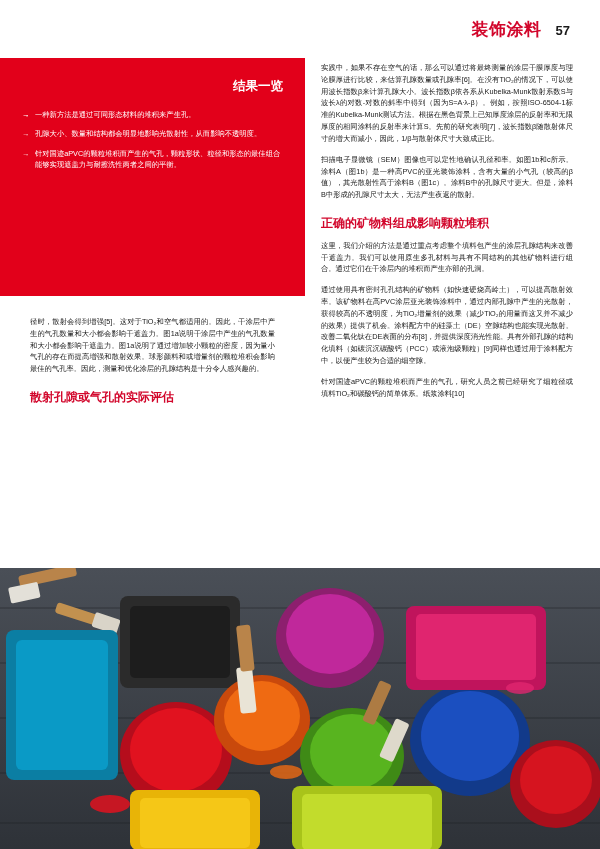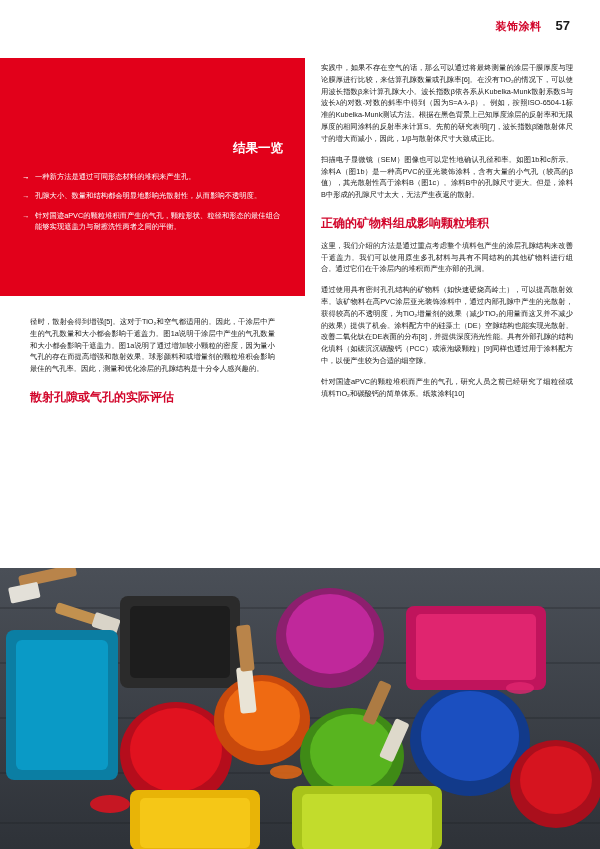--- a/index.html
+++ b/index.html
@@ -24,21 +24,21 @@
   
   .header {
     position: absolute;
     top: 18px;
     right: 30px;
     display: flex;
     align-items: baseline;
     gap: 14px;
   }
   .header-title {
-    font-size: 11px;
+    font-size: 17px;
     font-weight: bold;
     color: #d2062b;
     letter-spacing: 0.5px;
   }
   .header-page {
     font-size: 13px;
     font-weight: bold;
     color: #1a1a1a;
   }
 
@@ -56,21 +56,20 @@
     box-sizing: border-box;
     padding: 20px 22px 18px 22px;
     color: #ffffff;
     position: relative;
   }
   .redbox-title {
     text-align: right;
     font-size: 12.5px;
     font-weight: bold;
     color: #ffffff;
-    margin-top: 62px;
     margin-bottom: 14px;
   }
   .redbox ul {
     list-style: none;
     margin: 0;
     padding: 0;
   }
   .redbox li {
     font-size: 7.3px;
     line-height: 1.55;

